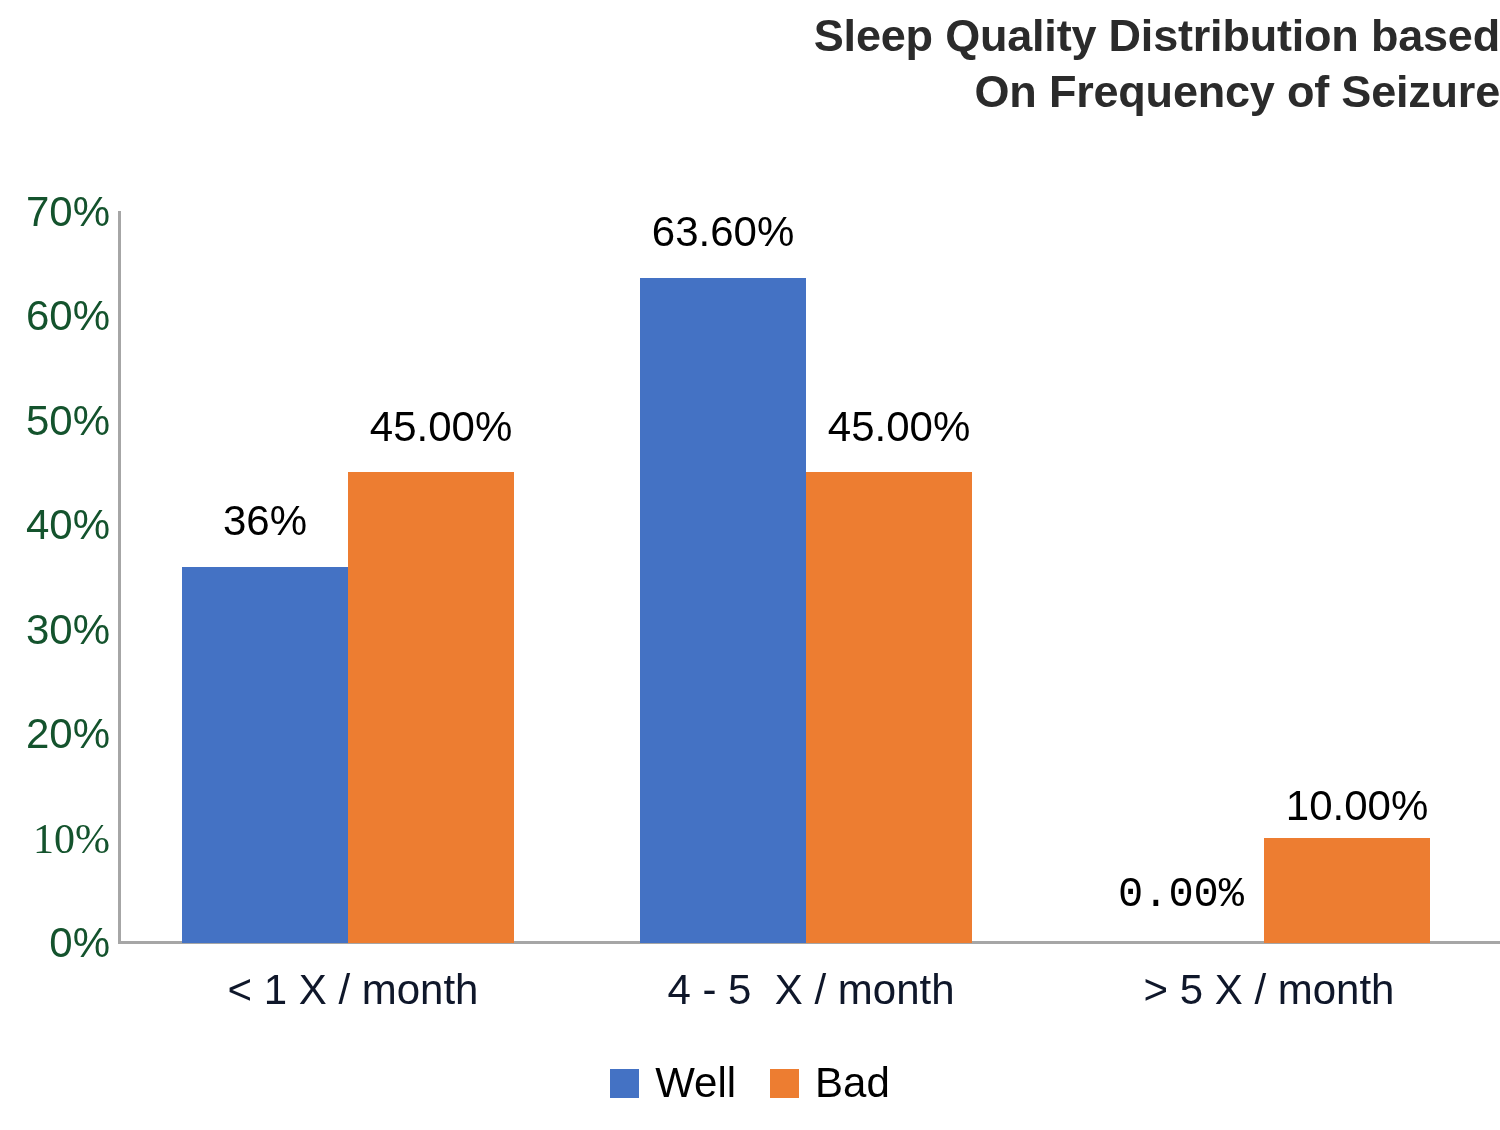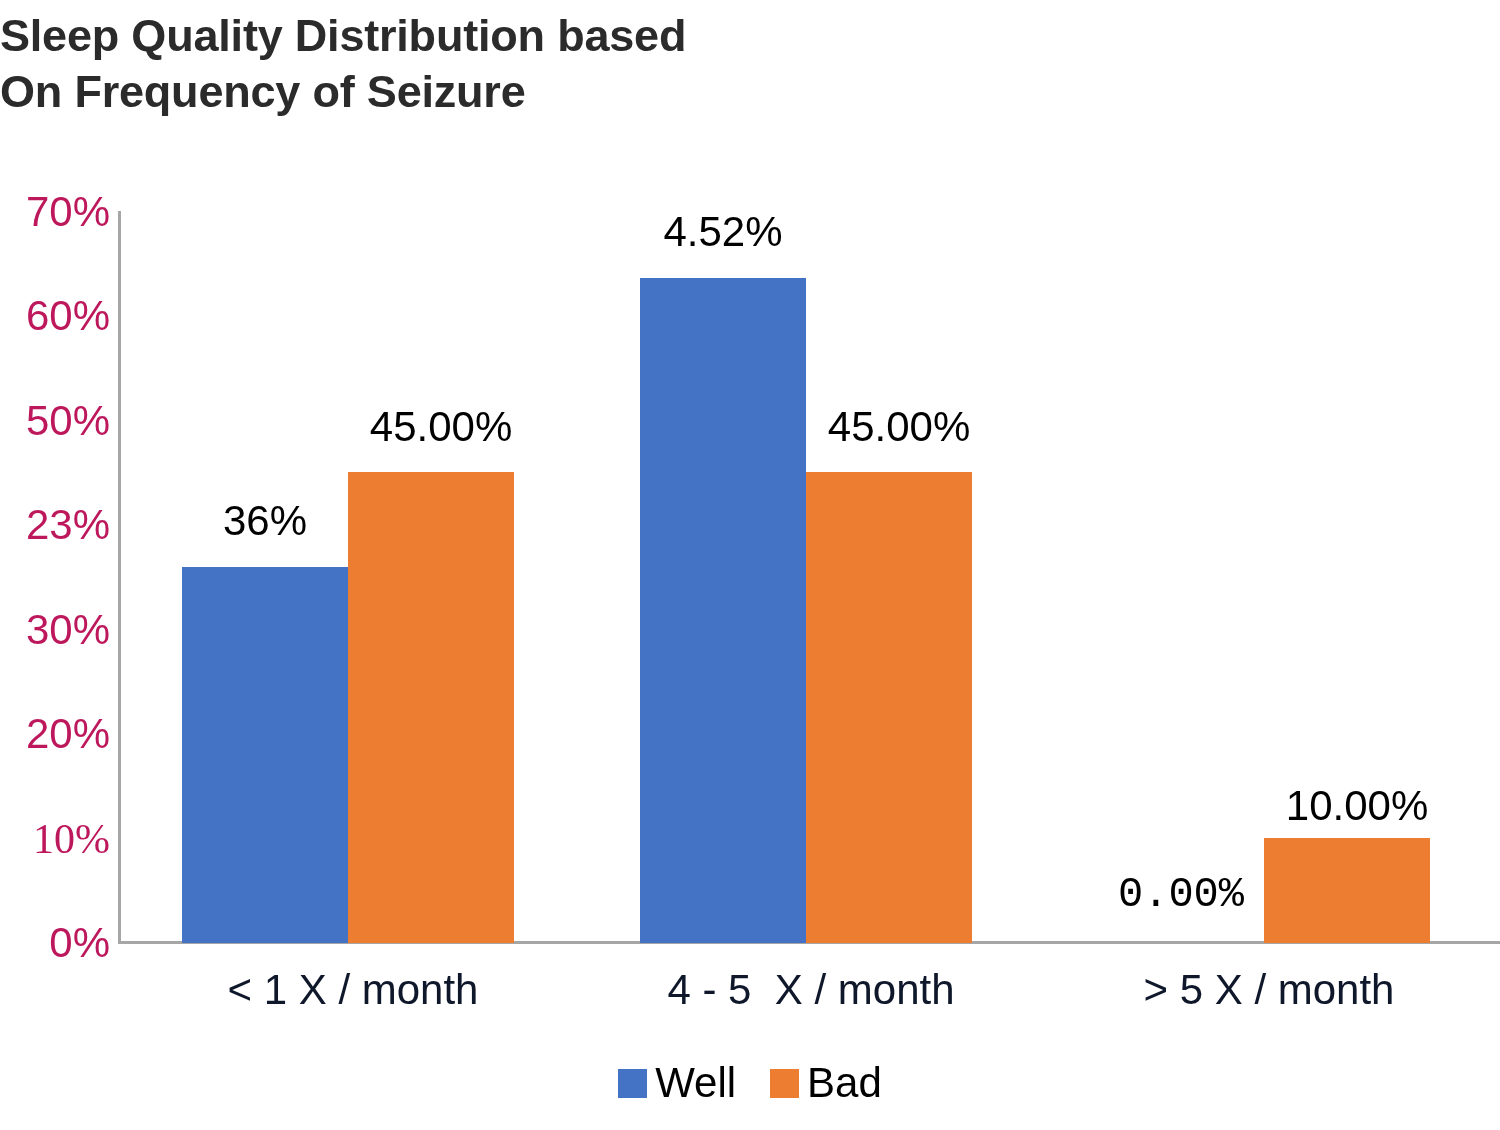--- a/index.html
+++ b/index.html
@@ -18,21 +18,21 @@
     background: #ffffff;
     overflow: hidden;
   }
 
   
   .chart-title {
     position: absolute;
     left: 0;
     top: 8px;
     width: 1500px;
-    text-align: left;
+    text-align: right;
     font-size: 45px;
     font-weight: bold;
     line-height: 1.25;
     color: #2b2b2b;
     letter-spacing: -0.2px;
   }
   .chart-title .title-line {
     display: block;
     white-space: pre;
   }
@@ -63,21 +63,21 @@
   }
 
   
   .y-tick {
     position: absolute;
     right: 0;
     width: 108px;
     text-align: right;
     font-size: 42px;
     line-height: 42px;
-    color: #be185d;
+    color: #14532d;
     white-space: pre;
   }
   .y-ticks-col {
     position: absolute;
     left: 0;
     top: 0;
     width: 110px;
     height: 1130px;
   }
 
@@ -125,21 +125,21 @@
     top: 1062px;
     width: 1500px;
     display: flex;
     justify-content: center;
     align-items: center;
     gap: 34px;
   }
   .legend-item {
     display: flex;
     align-items: center;
-    gap: 8px;
+    gap: 16px;
   }
   .legend-swatch {
     width: 29px;
     height: 29px;
     flex: 0 0 auto;
   }
   .legend-swatch.well { background: #4472c4; }
   .legend-swatch.bad  { background: #ed7d31; }
   .legend-label {
     font-size: 42px;
@@ -155,21 +155,21 @@
 
   <div class="chart-title">
     <span class="title-line">Sleep Quality Distribution based</span>
     <span class="title-line">On Frequency of Seizure</span>
   </div>
 
   <div class="y-ticks-col">
     <div class="y-tick" style="top:191px;">70%</div>
     <div class="y-tick" style="top:295px;">60%</div>
     <div class="y-tick" style="top:400px;">50%</div>
-    <div class="y-tick" style="top:504px;">23%</div>
+    <div class="y-tick" style="top:504px;">40%</div>
     <div class="y-tick" style="top:609px;">30%</div>
     <div class="y-tick" style="top:713px;">20%</div>
     <div class="y-tick" style="top:818px;font-family:Liberation Serif, serif;">10%</div>
     <div class="y-tick" style="top:922px;">0%</div>
   </div>
 
   <div class="y-axis-line"></div>
   <div class="x-axis-line"></div>
 
   <div class="plot-area">
@@ -187,21 +187,21 @@
     <div class="bar-group" style="left:980px; width:386px;">
       <div class="bar well" style="left:0px;   width:166px; height:0px;"></div>
       <div class="bar bad" style="left:166px; width:166px; height:105px;"></div>
     </div>
   </div>
 
   <div>
     <div class="data-label" style="left:265px; top:500px;">36%</div>
     <div class="data-label" style="left:441px; top:406px;">45.00%</div>
 
-    <div class="data-label" style="left:723px; top:211px;">4.52%</div>
+    <div class="data-label" style="left:723px; top:211px;">63.60%</div>
     <div class="data-label" style="left:899px; top:406px;">45.00%</div>
 
     <div class="data-label" style="left:1181px; top:874px;font-family:Liberation Mono, monospace;">0.00%</div>
     <div class="data-label" style="left:1357px; top:773px;margin-top:12px;">10.00%</div>
   </div>
 
   <div>
     <div class="cat-label" style="left:353px;">&lt; 1 X / month</div>
     <div class="cat-label" style="left:811px;">4 - 5  X / month</div>
     <div class="cat-label" style="left:1269px;">&gt; 5 X / month</div>

